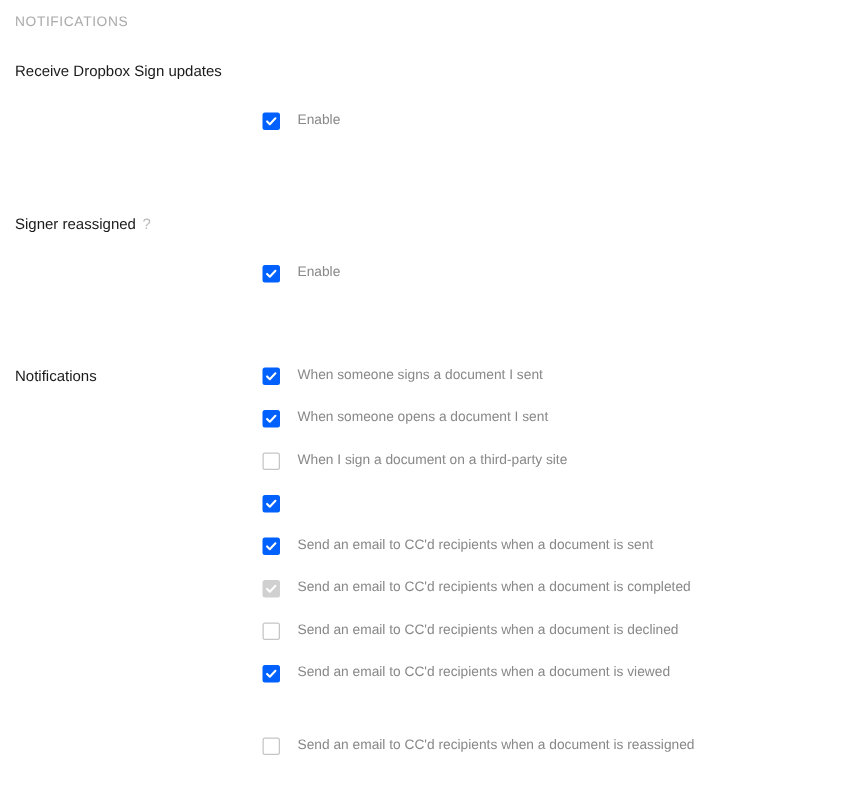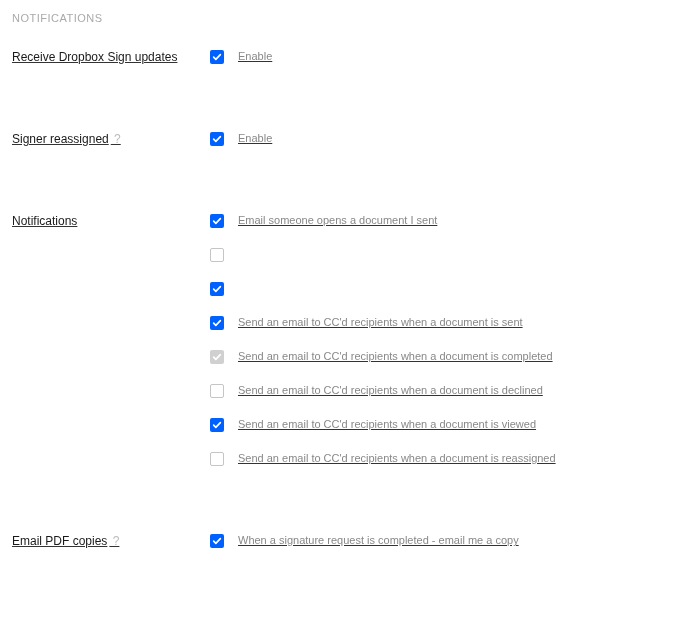--- a/index.html
+++ b/index.html
@@ -19,21 +19,20 @@
       color: #aaa;
       font-size: 11px;
       letter-spacing: 0.5px;
       margin-bottom: 24px;
       font-weight: 400;
     }
     .row {
       display: flex;
       align-items: flex-start;
       margin-bottom: 28px;
-      text-decoration: underline;
     }
     .label-col {
       width: 198px;
       flex-shrink: 0;
       color: #1a1a1a;
       font-size: 12px;
       font-weight: 500;
       padding-top: 2px;
     }
     .help-q {
@@ -45,20 +44,21 @@
       flex: 1;
     }
     .option-item {
       display: flex;
       align-items: center;
       margin-bottom: 16px;
       min-height: 18px;
     }
     .option-item:last-child {
       margin-bottom: 0;
+      margin-top: 40px;
     }
     .checkbox {
       width: 14px;
       height: 14px;
       border-radius: 2px;
       flex-shrink: 0;
       display: flex;
       align-items: center;
       justify-content: center;
       margin-right: 14px;
@@ -137,24 +137,33 @@
   <div class="label-col">
     <span>Notifications</span>
   </div>
   <div class="options-col">
       <div class="option-item">
         <div class="checkbox checked">
           <svg class="checkmark" viewBox="0 0 12 12">
             <path d="M2 6.2 L4.6 8.8 L10 3.2" stroke="#fff" stroke-width="2" fill="none" stroke-linecap="round" stroke-linejoin="round"></path>
           </svg>
         </div>
-        <span class="option-label">Email someone opens a document I sent</span>
+        <span class="option-label">When someone signs a document I sent</span>
+      </div>
+      <div class="option-item">
+        <div class="checkbox checked">
+          <svg class="checkmark" viewBox="0 0 12 12">
+            <path d="M2 6.2 L4.6 8.8 L10 3.2" stroke="#fff" stroke-width="2" fill="none" stroke-linecap="round" stroke-linejoin="round"></path>
+          </svg>
+        </div>
+        <span class="option-label">When someone opens a document I sent</span>
       </div>
       <div class="option-item">
         <div class="checkbox unchecked"></div>
+        <span class="option-label">When I sign a document on a third-party site</span>
       </div>
       <div class="option-item">
         <div class="checkbox checked">
           <svg class="checkmark" viewBox="0 0 12 12">
             <path d="M2 6.2 L4.6 8.8 L10 3.2" stroke="#fff" stroke-width="2" fill="none" stroke-linecap="round" stroke-linejoin="round"></path>
           </svg>
         </div>
       </div>
       <div class="option-item">
         <div class="checkbox checked">

